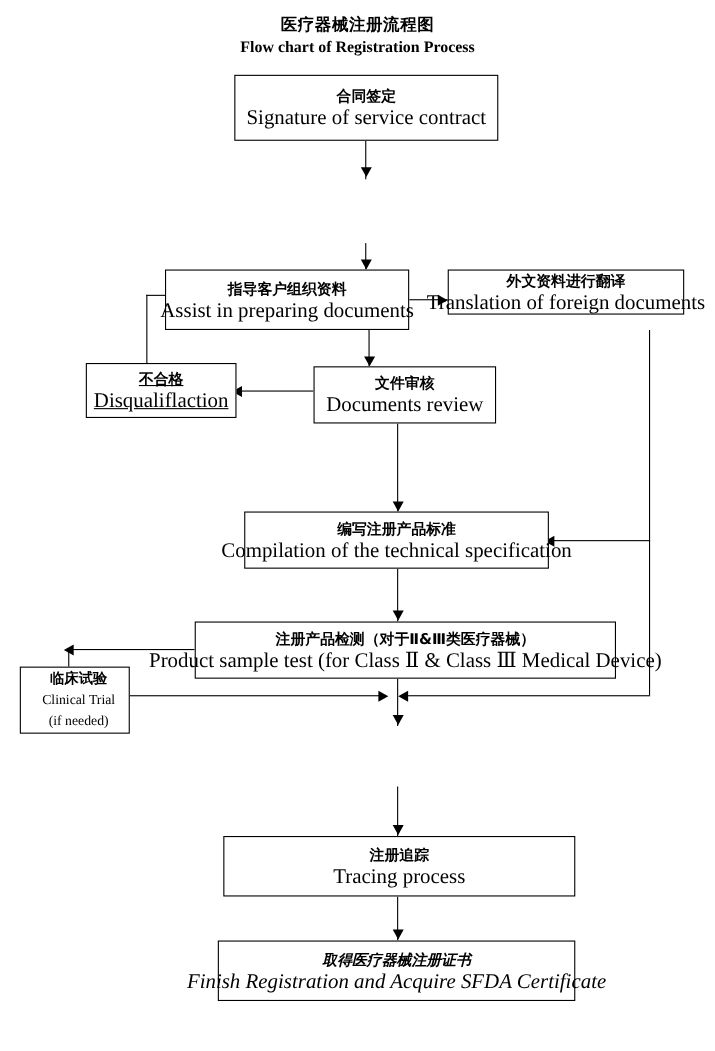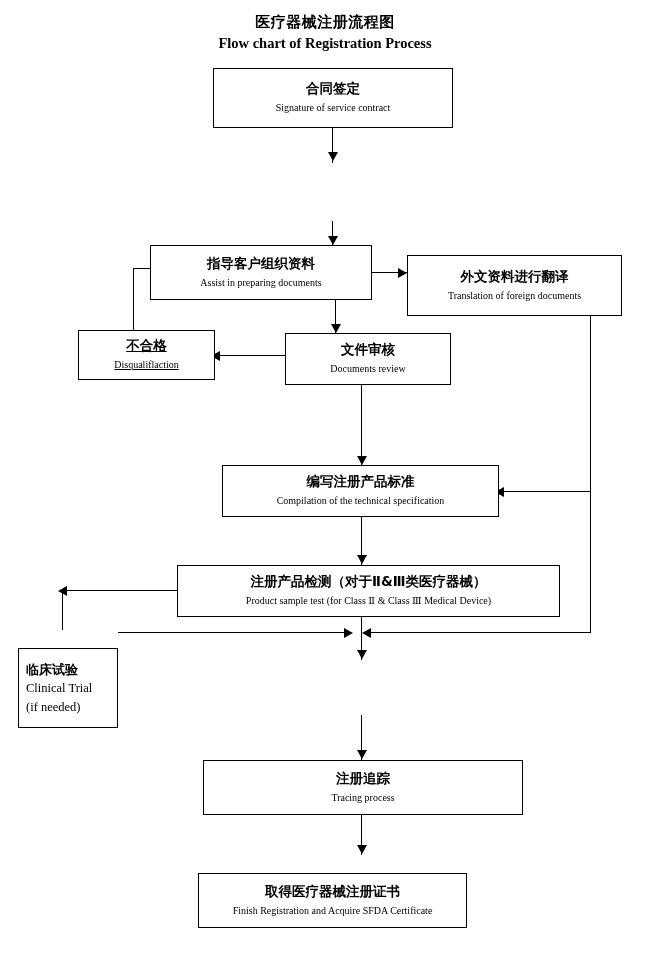--- a/index.html
+++ b/index.html
@@ -59,21 +59,21 @@
   }
   .node .cn {
     font-family: "DejaVu Sans", "Liberation Sans", sans-serif;
     font-weight: bold;
     font-size: 13.5px;
     line-height: 19px;
     white-space: nowrap;
   }
   .node .en {
     font-family: "Liberation Serif", "DejaVu Serif", serif;
-    font-size: 10px;
+    font-size: 19px;
     line-height: 19px;
     white-space: nowrap;
   }
   
   .node.align-left {
     align-items: flex-start;
     justify-content: center;
     text-align: left;
     padding-left: 7px;
   }
@@ -176,21 +176,21 @@
     <div class="cn">合同签定</div>
     <div class="en">Signature of service contract</div>
   </div>
 
 
   <div class="node" style="left:150px; top:245px; width:222px; height:55px;">
     <div class="cn">指导客户组织资料</div>
     <div class="en">Assist in preparing documents</div>
   </div>
 
-  <div class="node" style="left:407px; top:255px; width:215px; height:61px;">
+  <div class="node" style="left:407px; top:245px; width:215px; height:41px;">
     <div class="cn">外文资料进行翻译</div>
     <div class="en">Translation of foreign documents</div>
   </div>
 
   <div class="node" style="left:78px; top:330px; width:137px; height:50px;text-decoration:underline;">
     <div class="cn">不合格</div>
     <div class="en">Disqualiflaction</div>
   </div>
 
   <div class="node" style="left:285px; top:333px; width:166px; height:52px;">
@@ -201,30 +201,30 @@
   <div class="node" style="left:222px; top:465px; width:277px; height:52px;">
     <div class="cn">编写注册产品标准</div>
     <div class="en">Compilation of the technical specification</div>
   </div>
 
   <div class="node" style="left:177px; top:565px; width:383px; height:52px;">
     <div class="cn">注册产品检测（对于Ⅱ&amp;Ⅲ类医疗器械）</div>
     <div class="en">Product sample test (for Class  Ⅱ &amp; Class  Ⅲ  Medical Device)</div>
   </div>
 
-  <div class="node align-left" style="left:18px; top:648px; width:100px; height:80px;">
+  <div class="node align-left" style="left:18px; top:606px; width:100px; height:61px;align-items:center;">
     <div class="cn">临床试验</div>
     <div class="en">Clinical Trial</div>
     <div class="en">(if needed)</div>
   </div>
 
 
   <div class="node" style="left:203px; top:760px; width:320px; height:55px;">
     <div class="cn">注册追踪</div>
     <div class="en">Tracing process</div>
   </div>
 
-  <div class="node" style="left:198px; top:873px; width:269px; height:55px;">
+  <div class="node" style="left:198px; top:855px; width:325px; height:55px;font-style:italic;">
     <div class="cn">取得医疗器械注册证书</div>
     <div class="en">Finish Registration and Acquire SFDA Certificate</div>
   </div>
 
 </div>
 
 </body></html>

